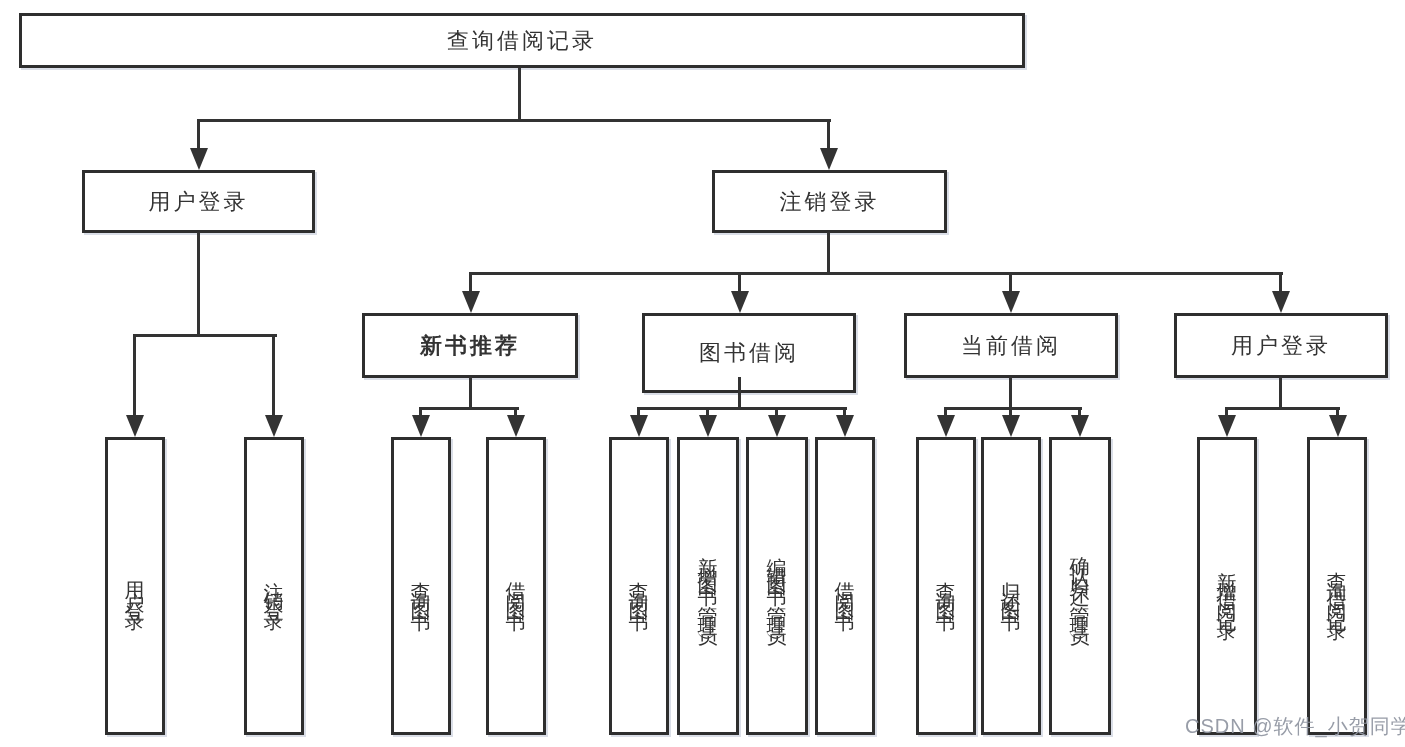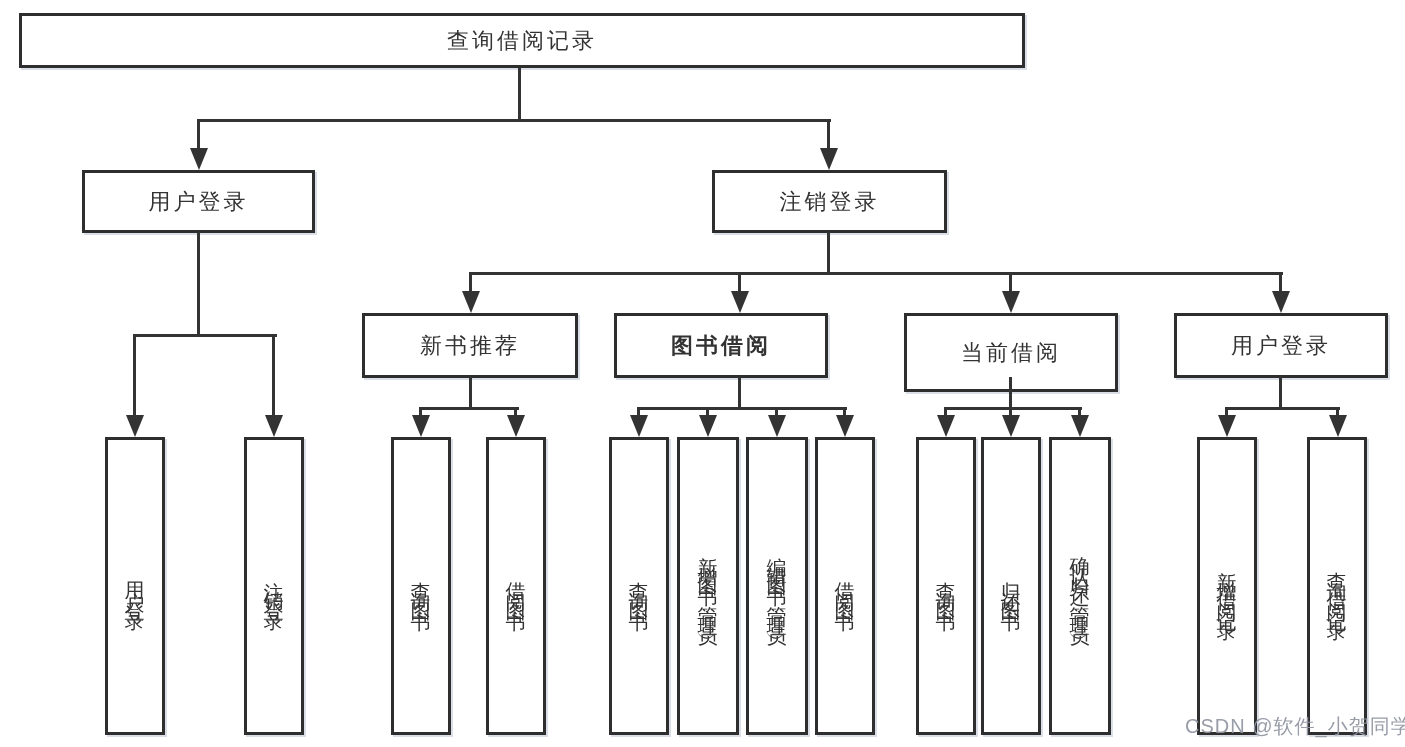--- a/index.html
+++ b/index.html
@@ -74,23 +74,23 @@
   <div class="ln h" style="left:469px; top:272px; width:814px;"></div>
   <div class="ln v" style="left:469px; top:272px; height:22px;"></div>
   <div class="ah" style="left:462px; top:291px;"></div>
   <div class="ln v" style="left:738px; top:272px; height:22px;"></div>
   <div class="ah" style="left:731px; top:291px;"></div>
   <div class="ln v" style="left:1009px; top:272px; height:22px;"></div>
   <div class="ah" style="left:1002px; top:291px;"></div>
   <div class="ln v" style="left:1279px; top:272px; height:22px;"></div>
   <div class="ah" style="left:1272px; top:291px;"></div>
 
-  <div class="box h" style="left:362px; top:313px; width:216px; height:65px;">新书推荐</div>
-  <div class="box h" style="left:614px; top:313px; width:214px; height:65px;font-weight:bold;">图书借阅</div>
-  <div class="box h" style="left:904px; top:313px; width:214px; height:79px;">当前借阅</div>
+  <div class="box h" style="left:362px; top:313px; width:216px; height:65px;font-weight:bold;">新书推荐</div>
+  <div class="box h" style="left:642px; top:313px; width:214px; height:80px;">图书借阅</div>
+  <div class="box h" style="left:904px; top:313px; width:214px; height:65px;">当前借阅</div>
   <div class="box h" style="left:1174px; top:313px; width:214px; height:65px;">用户登录</div>
 
   <div class="ln v" style="left:469px; top:377px; height:33px;"></div>
   <div class="ln h" style="left:419px; top:407px; width:100px;"></div>
   <div class="ln v" style="left:419px; top:407px; height:10px;"></div>
   <div class="ah" style="left:412px; top:415px;"></div>
   <div class="ln v" style="left:514px; top:407px; height:10px;"></div>
   <div class="ah" style="left:507px; top:415px;"></div>
 
   <div class="ln v" style="left:738px; top:377px; height:33px;"></div>

